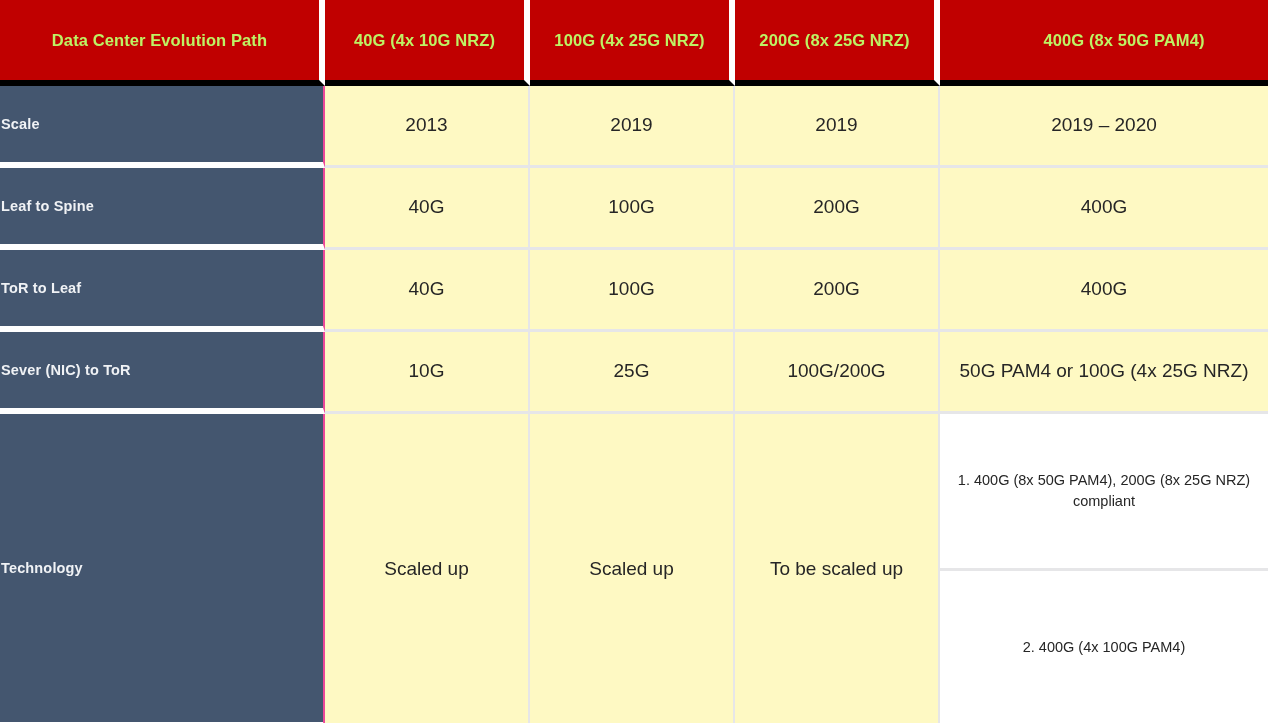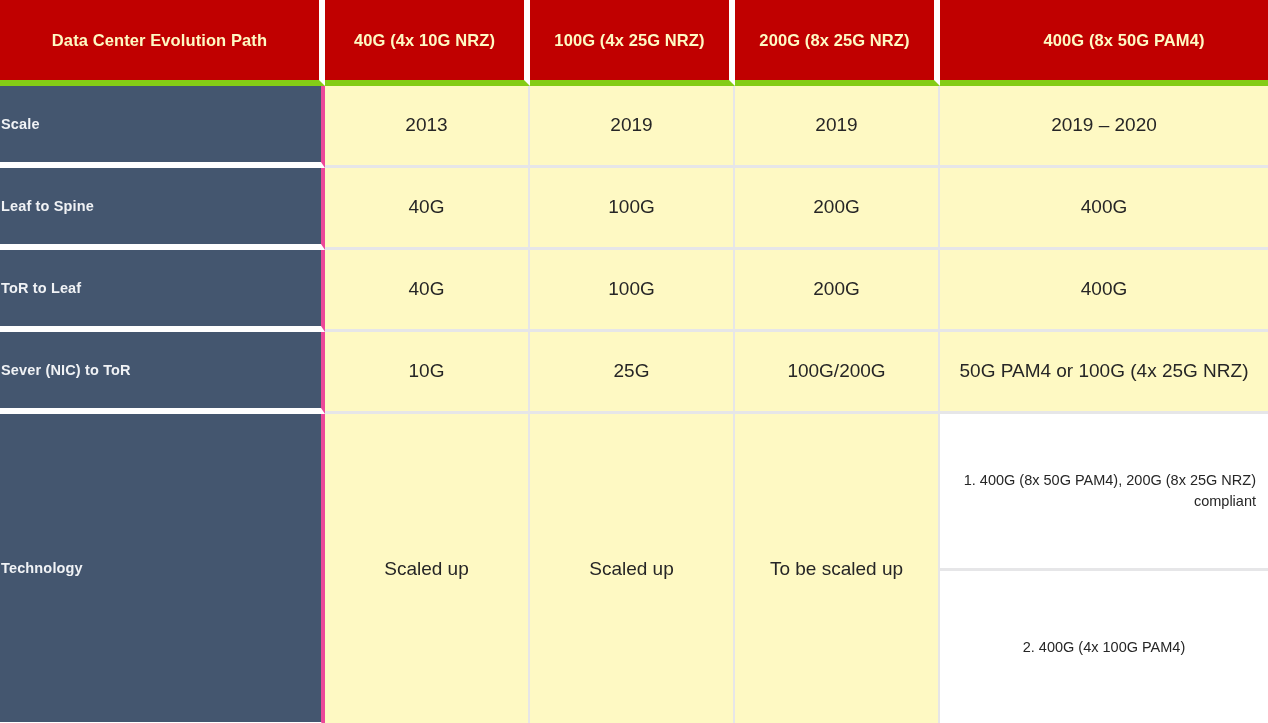--- a/index.html
+++ b/index.html
@@ -21,48 +21,48 @@
   .table {
     width: 1268px;
     border-collapse: separate;
     border-spacing: 0;
     table-layout: fixed;
   }
 
   
   .hdr-row td {
     background: #c00000;
-    color: #fef9c3;
+    color: #bef264;
     font-weight: bold;
     font-size: 16.5px;
     height: 80px;
     vertical-align: middle;
     border-right: 6px solid #ffffff;
-    border-bottom: 6px solid #84cc16;
+    border-bottom: 6px solid #000000;
     letter-spacing: .1px;
   }
   .hdr-row td.first {
     text-align: center;
     padding: 0 10px;
   }
   .hdr-row td.datahead {
     text-align: center;
     padding: 0 8px;
   }
   .hdr-row td.last { border-right: none; padding-left: 48px; }
 
   
   td.rowlabel {
     background: #44566f;
     color: #f0f2f5;
     font-weight: bold;
     font-size: 14.5px;
     vertical-align: middle;
     text-align: left;
-    border-right: 4px solid #ec4899;
+    border-right: 2px solid #ec4899;
     border-bottom: 6px solid #ffffff;
     letter-spacing: .15px;
   }
 
   
   td.cell {
     background: #fef9c3;
     color: #262626;
     font-size: 19px;
     text-align: center;
@@ -93,21 +93,20 @@
     text-align: center;
     vertical-align: middle;
     font-size: 14.5px;
     color: #262626;
     padding: 0 12px;
     line-height: 1.45;
     background: #ffffff;
   }
   table.subtable tr:first-child td {
     border-bottom: 3px solid #e6e6e8;
-    text-align: right;
   }
 
   
   .h-std td { height: 74px; }
   .h-tech td { height: 154px; }
 </style>
 </head>
 <body>
 
 <div class="page">

